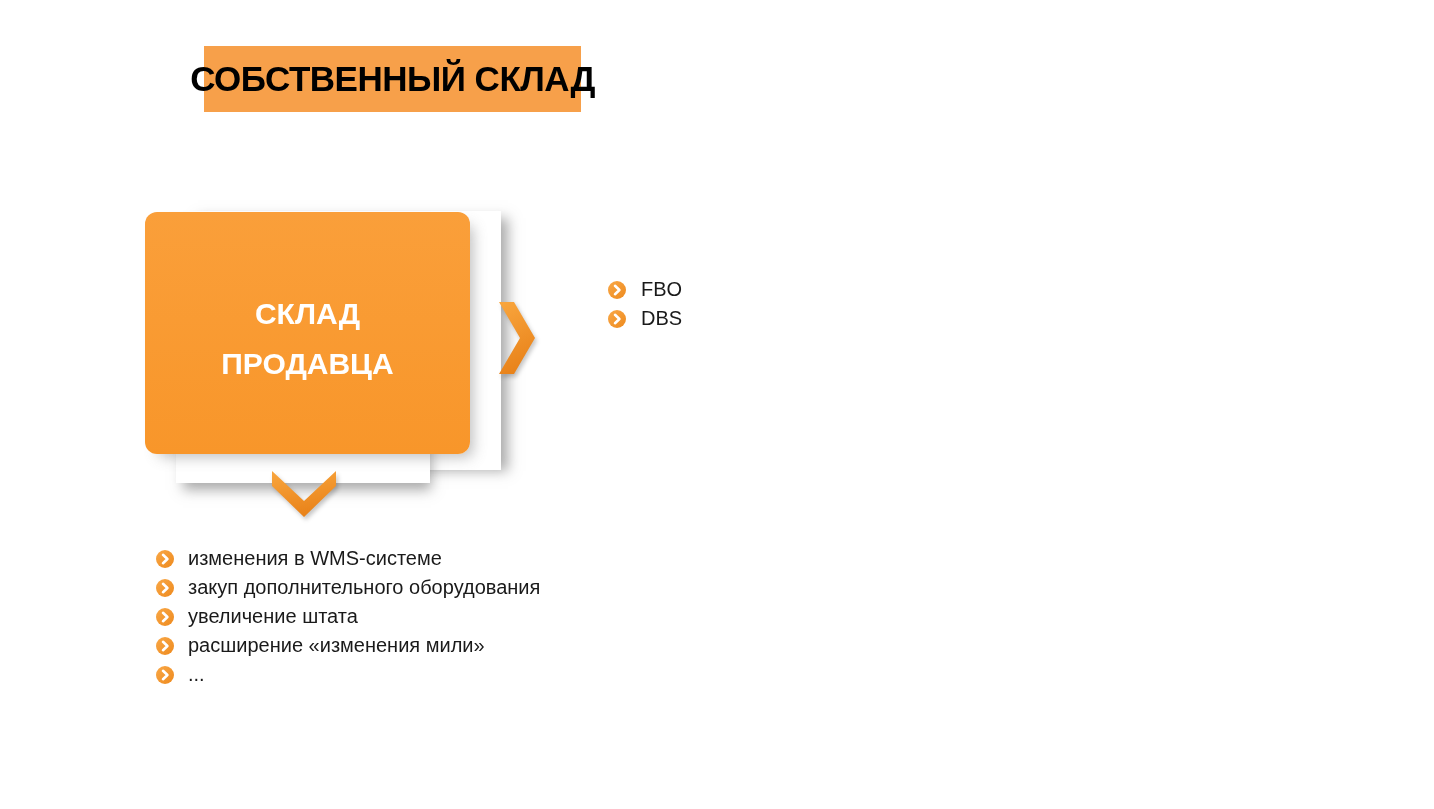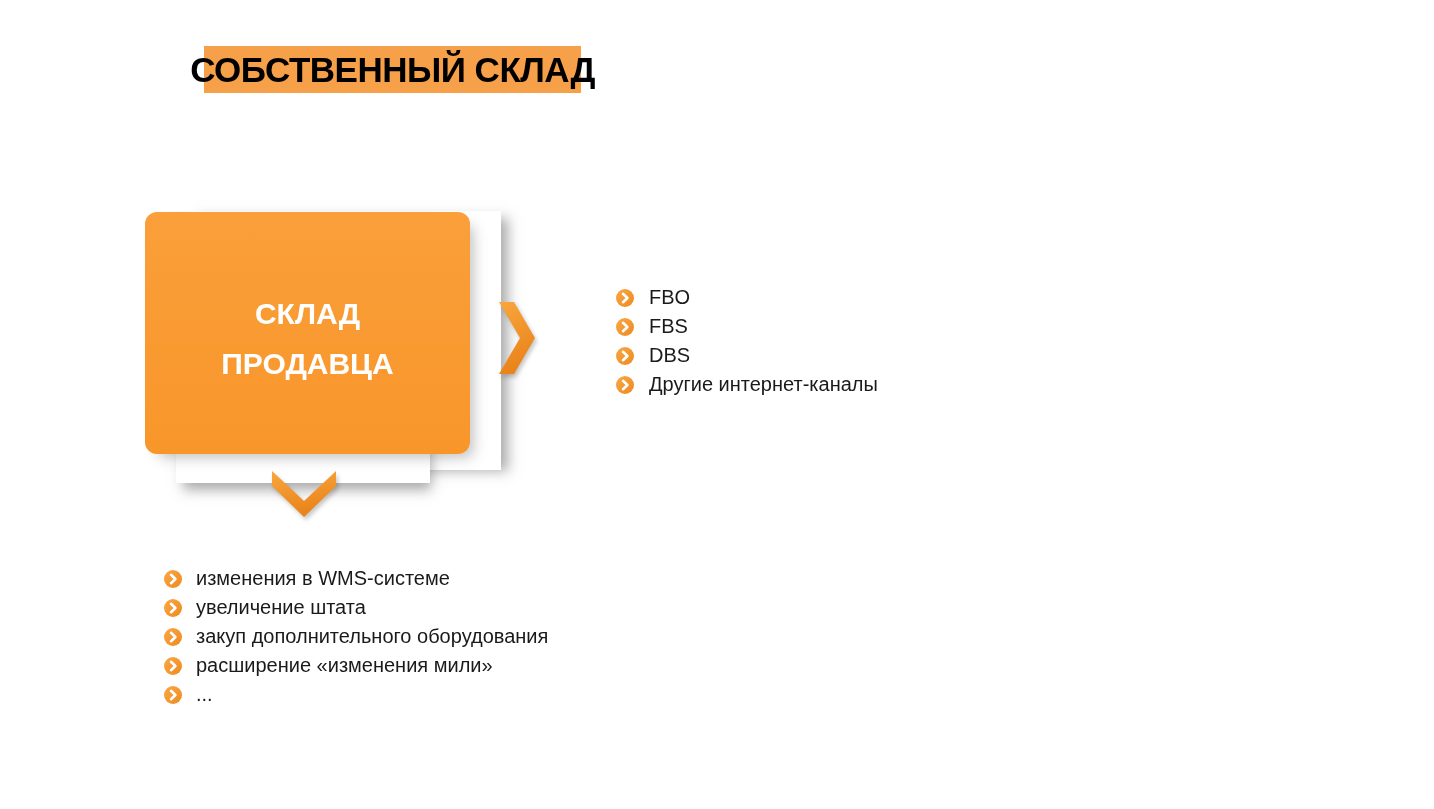--- a/index.html
+++ b/index.html
@@ -15,21 +15,21 @@
     background: #ffffff;
     overflow: hidden;
   }
 
   
   .title-bar {
     position: absolute;
     left: 204px;
     top: 46px;
     width: 377px;
-    height: 47px;
+    height: 66px;
     background: #f7a04a;
     display: flex;
     align-items: center;
     justify-content: center;
   }
   .title-bar span {
     font-size: 35px;
     font-weight: bold;
     letter-spacing: -0.5px;
     color: #000000;
@@ -93,26 +93,26 @@
   .chevron-down-svg {
     position: absolute;
     left: 272px;
     top: 471px;
     filter: drop-shadow(2px 3px 2px rgba(0,0,0,0.22));
   }
 
   
   .bullet-list {
     position: absolute;
-    margin: 16px;
+    margin: 8px;
     padding: 0;
     list-style: none;
   }
   .bullet-list.right-list { left: 600px; top: 267px; }
-  .bullet-list.bottom-list { left: 148px; top: 548px; }
+  .bullet-list.bottom-list { left: 148px; top: 536px; }
   .bullet-list li {
     display: flex;
     align-items: flex-start;
   }
   .bullet-list li .bullet {
     flex: 0 0 auto;
     width: 18px;
     height: 18px;
     margin-top: 5.5px;
   }
@@ -167,77 +167,63 @@
   <ul class="bullet-list right-list">
 
       <li>
         <svg class="bullet" width="18" height="18" viewBox="0 0 18 18">
           <circle cx="9" cy="9" r="9" fill="url(#bulletGrad)"></circle>
           <path d="M7,4.8 L11.4,9 L7,13.2" fill="none" stroke="#ffffff" stroke-width="2.6" stroke-linecap="round" stroke-linejoin="round"></path>
         </svg>
         <span class="item-text">FBO</span>
       </li>
 
-      <li>
-        <svg class="bullet" width="18" height="18" viewBox="0 0 18 18">
-          <circle cx="9" cy="9" r="9" fill="url(#bulletGrad)"></circle>
-          <path d="M7,4.8 L11.4,9 L7,13.2" fill="none" stroke="#ffffff" stroke-width="2.6" stroke-linecap="round" stroke-linejoin="round"></path>
-        </svg>
-        <span class="item-text">FBS</span>
-      </li>
 
       <li>
         <svg class="bullet" width="18" height="18" viewBox="0 0 18 18">
           <circle cx="9" cy="9" r="9" fill="url(#bulletGrad)"></circle>
           <path d="M7,4.8 L11.4,9 L7,13.2" fill="none" stroke="#ffffff" stroke-width="2.6" stroke-linecap="round" stroke-linejoin="round"></path>
         </svg>
         <span class="item-text">DBS</span>
       </li>
 
-      <li>
-        <svg class="bullet" width="18" height="18" viewBox="0 0 18 18">
-          <circle cx="9" cy="9" r="9" fill="url(#bulletGrad)"></circle>
-          <path d="M7,4.8 L11.4,9 L7,13.2" fill="none" stroke="#ffffff" stroke-width="2.6" stroke-linecap="round" stroke-linejoin="round"></path>
-        </svg>
-        <span class="item-text">Другие интернет-каналы</span>
-      </li>
 
     </ul>
 
   <ul class="bullet-list bottom-list">
 
       <li>
         <svg class="bullet" width="18" height="18" viewBox="0 0 18 18">
           <circle cx="9" cy="9" r="9" fill="url(#bulletGrad)"></circle>
           <path d="M7,4.8 L11.4,9 L7,13.2" fill="none" stroke="#ffffff" stroke-width="2.6" stroke-linecap="round" stroke-linejoin="round"></path>
         </svg>
         <span class="item-text">изменения в WMS-системе</span>
       </li>
 
       <li>
         <svg class="bullet" width="18" height="18" viewBox="0 0 18 18">
           <circle cx="9" cy="9" r="9" fill="url(#bulletGrad)"></circle>
           <path d="M7,4.8 L11.4,9 L7,13.2" fill="none" stroke="#ffffff" stroke-width="2.6" stroke-linecap="round" stroke-linejoin="round"></path>
         </svg>
+        <span class="item-text">закуп дополнительного оборудования</span>
+      </li>
+
+      <li>
+        <svg class="bullet" width="18" height="18" viewBox="0 0 18 18">
+          <circle cx="9" cy="9" r="9" fill="url(#bulletGrad)"></circle>
+          <path d="M7,4.8 L11.4,9 L7,13.2" fill="none" stroke="#ffffff" stroke-width="2.6" stroke-linecap="round" stroke-linejoin="round"></path>
+        </svg>
         <span class="item-text">увеличение штата</span>
       </li>
 
       <li>
         <svg class="bullet" width="18" height="18" viewBox="0 0 18 18">
           <circle cx="9" cy="9" r="9" fill="url(#bulletGrad)"></circle>
           <path d="M7,4.8 L11.4,9 L7,13.2" fill="none" stroke="#ffffff" stroke-width="2.6" stroke-linecap="round" stroke-linejoin="round"></path>
         </svg>
-        <span class="item-text">закуп дополнительного оборудования</span>
-      </li>
-
-      <li>
-        <svg class="bullet" width="18" height="18" viewBox="0 0 18 18">
-          <circle cx="9" cy="9" r="9" fill="url(#bulletGrad)"></circle>
-          <path d="M7,4.8 L11.4,9 L7,13.2" fill="none" stroke="#ffffff" stroke-width="2.6" stroke-linecap="round" stroke-linejoin="round"></path>
-        </svg>
         <span class="item-text">расширение «изменения мили»</span>
       </li>
 
 
       <li>
         <svg class="bullet" width="18" height="18" viewBox="0 0 18 18">
           <circle cx="9" cy="9" r="9" fill="url(#bulletGrad)"></circle>
           <path d="M7,4.8 L11.4,9 L7,13.2" fill="none" stroke="#ffffff" stroke-width="2.6" stroke-linecap="round" stroke-linejoin="round"></path>
         </svg>
         <span class="item-text">...</span>

